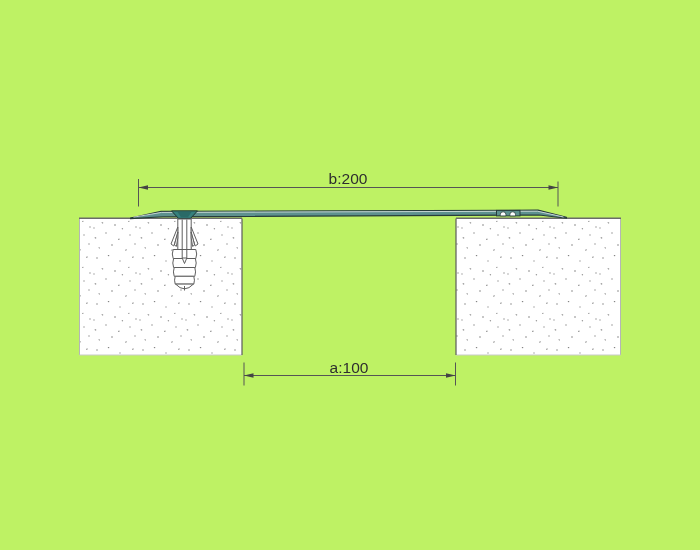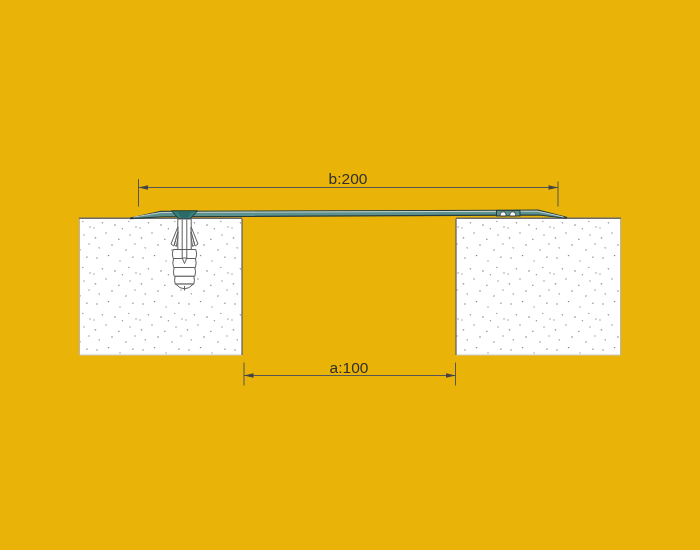--- a/index.html
+++ b/index.html
@@ -1,16 +1,16 @@
 <!DOCTYPE html>
 <html><head>
 <meta charset="utf-8">
 <style>
   html,body{margin:0;padding:0;background:#ffffff;width:700px;height:550px;overflow:hidden;}
-  .stage{position:relative;width:700px;height:550px;background:#eab308;}
+  .stage{position:relative;width:700px;height:550px;background:#bef264;}
   svg{display:block;}
   .dim-text{
     font-family:"Liberation Sans","DejaVu Sans",sans-serif;
     font-size:15.5px;
     fill:#2e2e2e;
   }
 </style>
 </head>
 <body>
 

